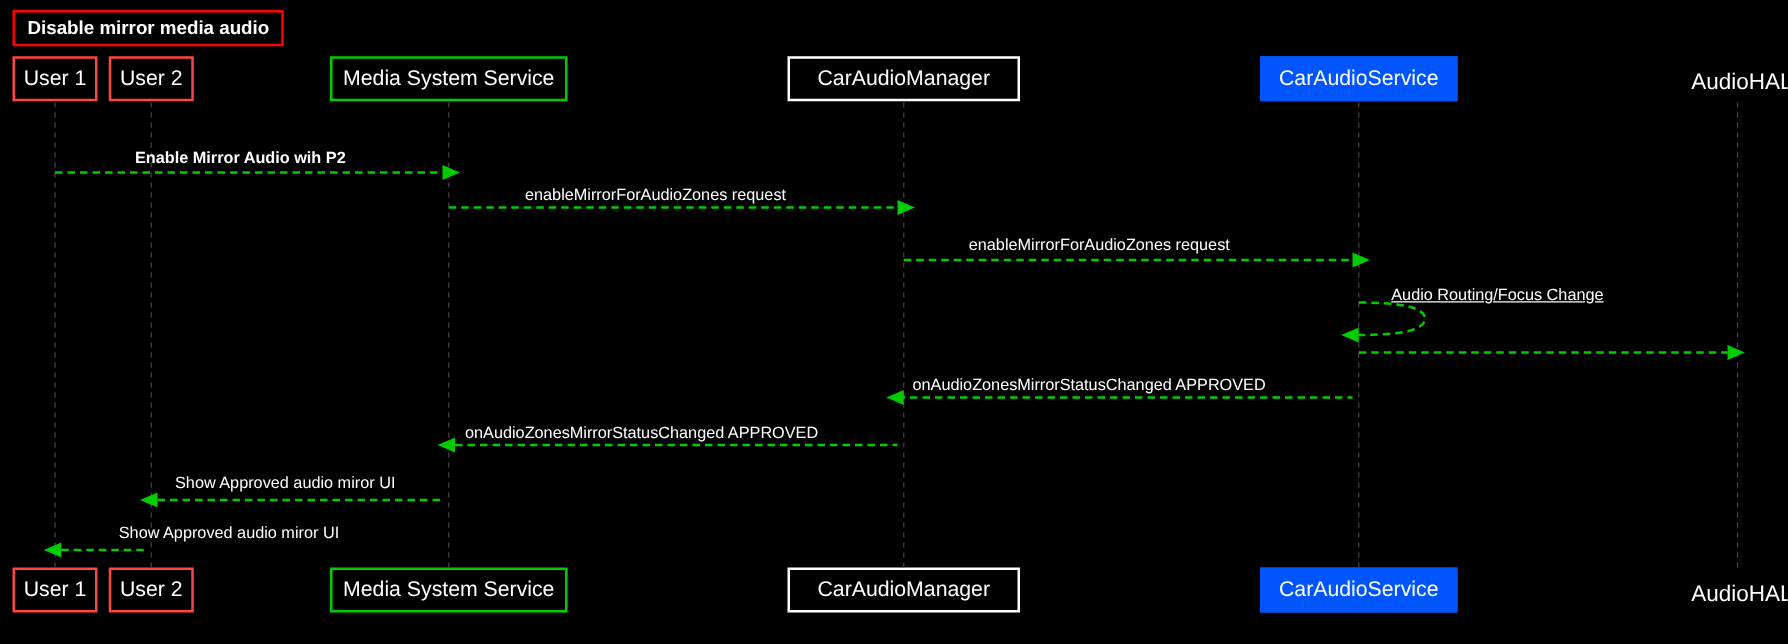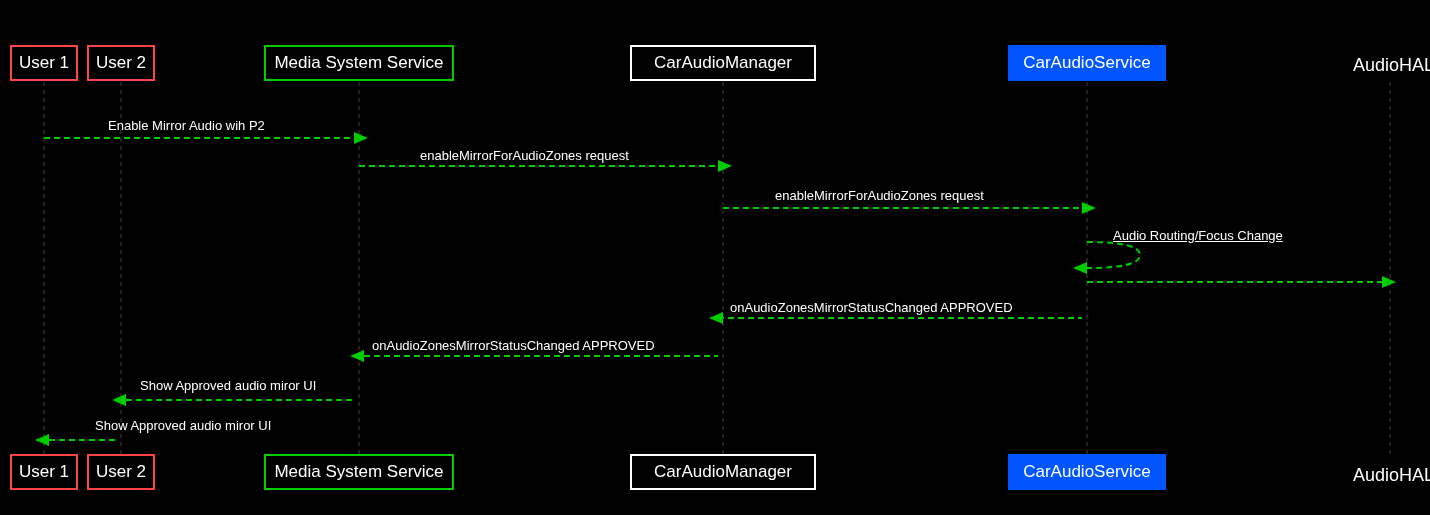--- a/index.html
+++ b/index.html
@@ -47,20 +47,21 @@
       font-size: 15px;
       font-weight: bold;
       color: #fff;
     }
   </style>
 </head>
 <body>
 
 <div class="diagram-container">
 
+  <div class="title-box" style="left: 10px; top: 8px;">Disable mirror media audio</div>
 
   <div class="actor-box" style="left: 10px; top: 45px; width: 68px; height: 36px; border-color: #ff4444; color:#fff;">
     <span>User 1</span>
   </div>
 
   <div class="actor-box" style="left: 87px; top: 45px; width: 68px; height: 36px; border-color: #ff4444; color:#fff;">
     <span>User 2</span>
   </div>
 
   <div class="actor-box" style="left: 264px; top: 45px; width: 190px; height: 36px; border-color: #00cc00; color:#fff;">
@@ -133,21 +134,21 @@
     <line x1="364" y1="356" x2="718" y2="356" stroke="#00cc00" stroke-width="2" stroke-dasharray="6,4"></line>
     <polygon points="364,350 350,356 364,362" fill="#00cc00"></polygon>
 
     <line x1="126" y1="400" x2="354" y2="400" stroke="#00cc00" stroke-width="2" stroke-dasharray="6,4"></line>
     <polygon points="126,394 112,400 126,406" fill="#00cc00"></polygon>
 
     <line x1="49" y1="440" x2="116" y2="440" stroke="#00cc00" stroke-width="2" stroke-dasharray="6,4"></line>
     <polygon points="49,434 35,440 49,446" fill="#00cc00"></polygon>
   </svg>
 
-  <div class="message-label" style="left: 108px; top: 118px;">Enable Mirror Audio wih P2</div>
+  <div class="message-label" style="left: 108px; top: 118px; font-weight: bold;">Enable Mirror Audio wih P2</div>
 
   <div class="message-label" style="left: 420px; top: 148px;">enableMirrorForAudioZones request</div>
 
   <div class="message-label" style="left: 775px; top: 188px;">enableMirrorForAudioZones request</div>
 
   <div class="message-label" style="left: 1113px; top: 228px; text-decoration: underline;">Audio Routing/Focus Change</div>
 
 
   <div class="message-label" style="left: 730px; top: 300px;">onAudioZonesMirrorStatusChanged APPROVED</div>
 

